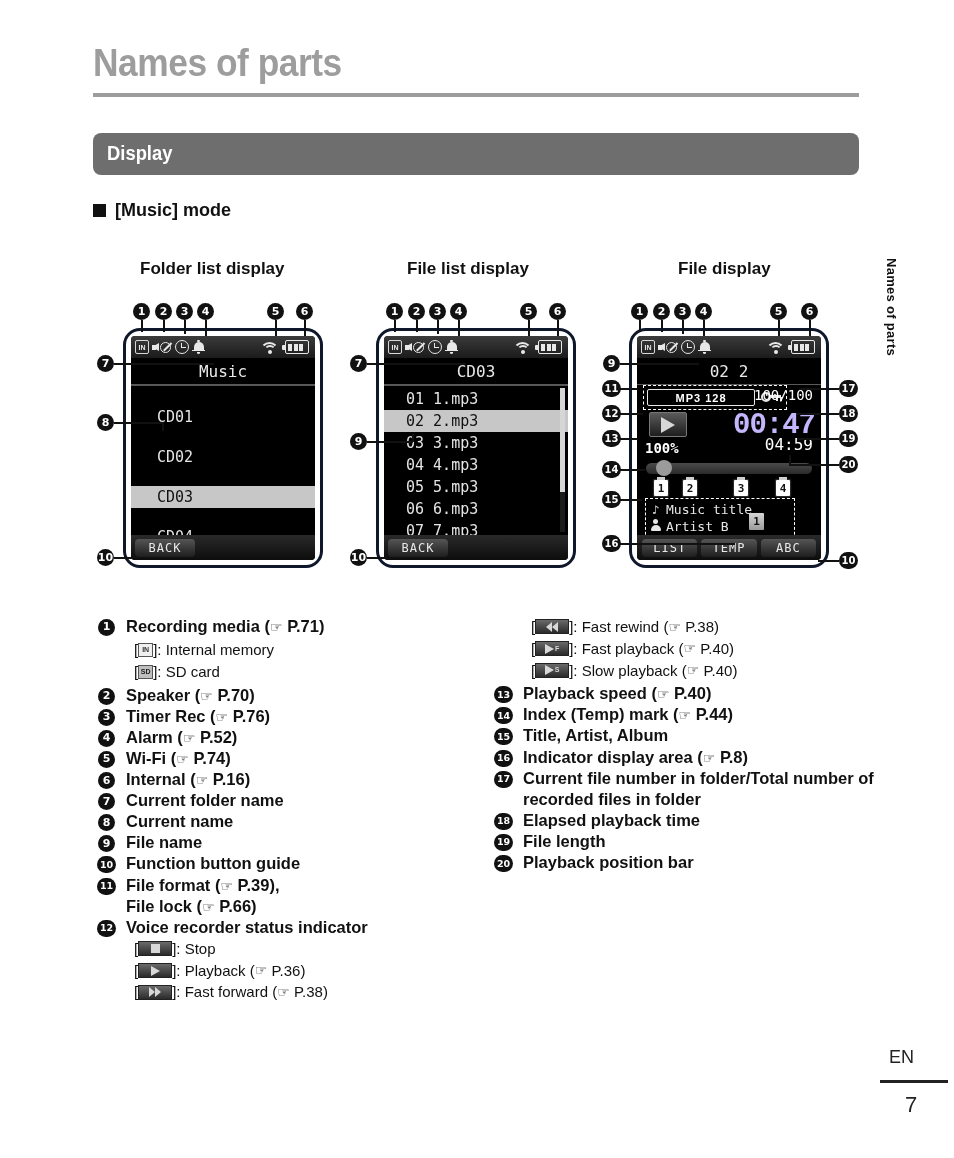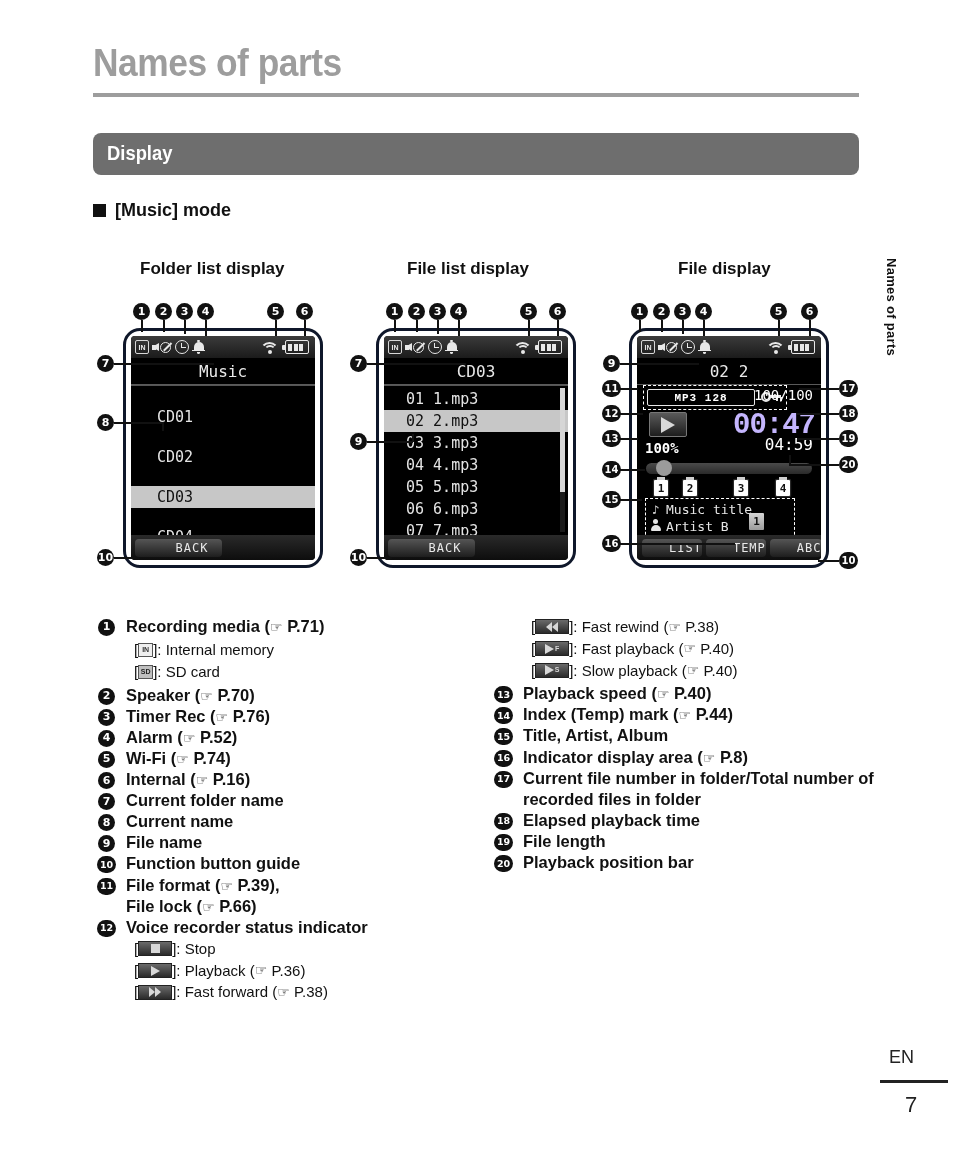--- a/index.html
+++ b/index.html
@@ -315,35 +315,34 @@
   }
   .fn-btn {
     background: linear-gradient(#555, #1e1e1e);
     border-radius: 4px;
     color: #e8e8e8;
     font-family: "DejaVu Sans Mono", monospace;
     font-size: 12px;
     height: 18px;
     display: flex; align-items: center; justify-content: center;
     letter-spacing: 1px;
-    padding-left: 27px;
   }
   .fn-back { width: 60px; margin-left: 4px; }
   .fn-three { flex: 1; margin: 0 2px; }
   .fn-three-wrap { display:flex; width:100%; padding: 0 3px; box-sizing: border-box;}
 
   
   .pl-area { position: absolute; left:0; right:0; top:49px; bottom:25px; }
   .fmt-box {
     position: absolute; left: 10px; top: 4px;
     width: 108px; height: 17px;
     border: 1.6px solid #e8e8e8;
     border-radius: 2px;
     color: #fff;
-    font-family: Liberation Mono, monospace;
+    font-family: Liberation Sans, sans-serif;
     font-size: 11px; font-weight: bold;
     display: flex; align-items: center; justify-content: center;
     letter-spacing: 1px;
     box-sizing: border-box;
   }
   .lock-ic {
     position: absolute; left: 124px; top: 5px;
     width: 20px; height: 14px;
   }
   .lock-ic .ring {

